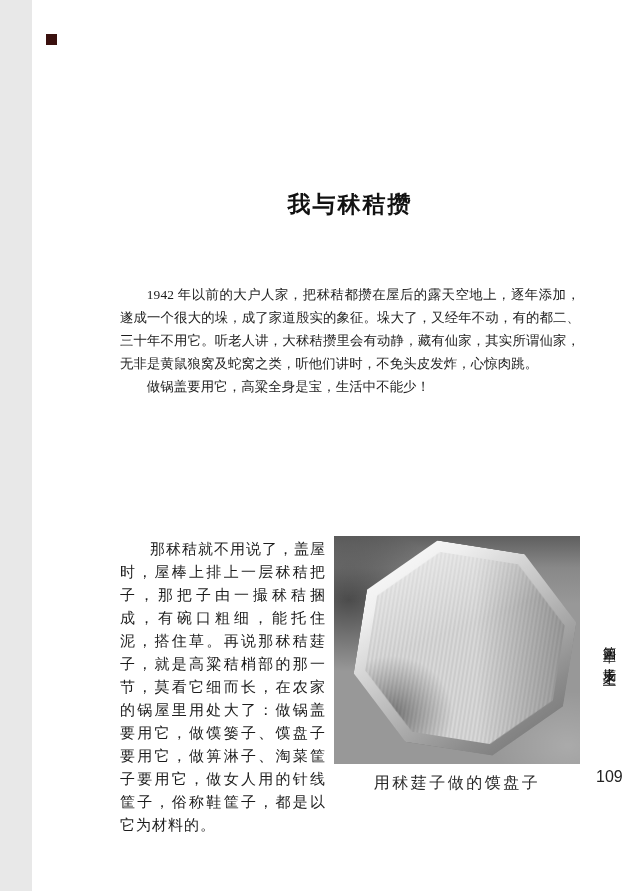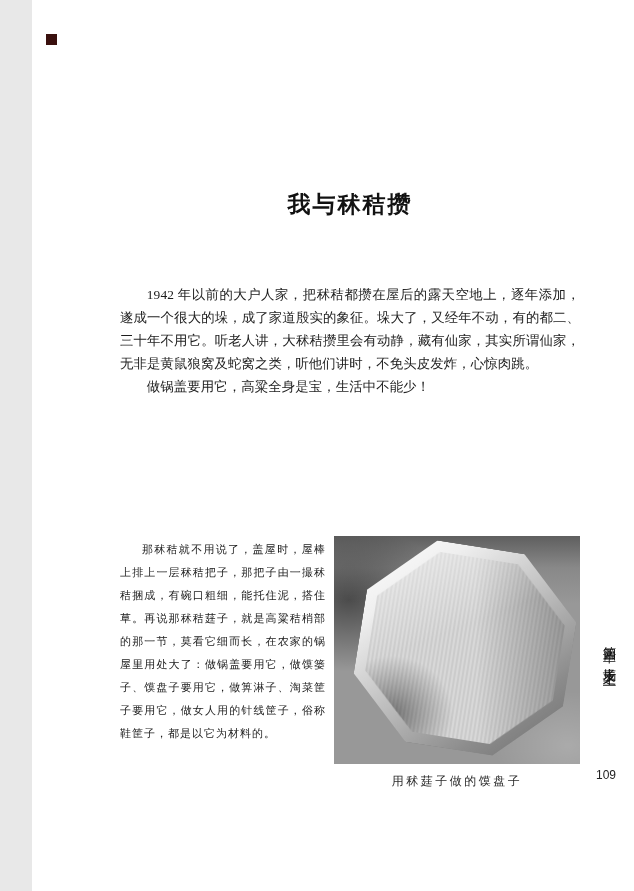--- a/index.html
+++ b/index.html
@@ -28,21 +28,21 @@
     text-align:justify;text-align-last:left;
     word-break:break-all;
   }
   .body-block p{margin:0;text-indent:2em;}
   .lower-block{
     position:absolute;left:88px;top:536px;width:460px;
     display:flex;justify-content:space-between;align-items:flex-start;
   }
   .column-par{
     width:206px;
-    font-size:11px;letter-spacing:1px;line-height:23px;
+    font-size:15px;letter-spacing:1px;line-height:23px;
     text-align:justify;text-align-last:left;
     word-break:break-all;
     margin:2px 0 0 0;text-indent:2em;
   }
   .figure{width:246px;}
   .photo{
     position:relative;width:246px;height:228px;
     background:
       linear-gradient(to bottom, rgba(25,25,25,0.45) 0%, rgba(25,25,25,0.12) 14%, rgba(0,0,0,0) 30%),
       radial-gradient(ellipse 60% 45% at 6% 28%, rgba(0,0,0,0.5), rgba(0,0,0,0) 70%),
@@ -62,34 +62,34 @@
     clip-path:polygon(29.29% 0%,70.71% 0%,100% 29.29%,100% 70.71%,70.71% 100%,29.29% 100%,0% 70.71%,0% 29.29%);
     background:
       linear-gradient(150deg, rgba(255,255,255,0.55), rgba(255,255,255,0) 42%),
       radial-gradient(ellipse 55% 55% at 18% 92%, rgba(25,25,25,0.5), rgba(0,0,0,0) 58%),
       linear-gradient(260deg, rgba(30,30,30,0.38), rgba(0,0,0,0) 45%),
       repeating-linear-gradient(90deg,#cbcbcb 0px,#cbcbcb 1.6px,#9e9e9e 1.6px,#9e9e9e 2.4px,#d8d8d8 2.4px,#d8d8d8 4px);
   }
   .caption{
     margin-top:9px;
     text-align:center;
-    font-size:12px;letter-spacing:2.5px;
+    font-size:16px;letter-spacing:2.5px;
     color:#2a2a2a;
   }
   .side-chapter{
     position:absolute;left:568px;top:636px;
     writing-mode:vertical-rl;
     font-size:13.5px;letter-spacing:1.5px;
     color:#111;
     font-family:"Liberation Sans","DejaVu Sans",sans-serif;
   }
   .side-chapter .section{margin-top:11px;}
   .folio{
     position:absolute;left:564px;top:768px;
-    font-size:12px;color:#222;
+    font-size:16px;color:#222;
     font-family:"Liberation Sans","DejaVu Sans",sans-serif;
   }
 </style>
 </head>
 <body>
 
 <div class="page">
 
   <div class="corner-mark"></div>
 

